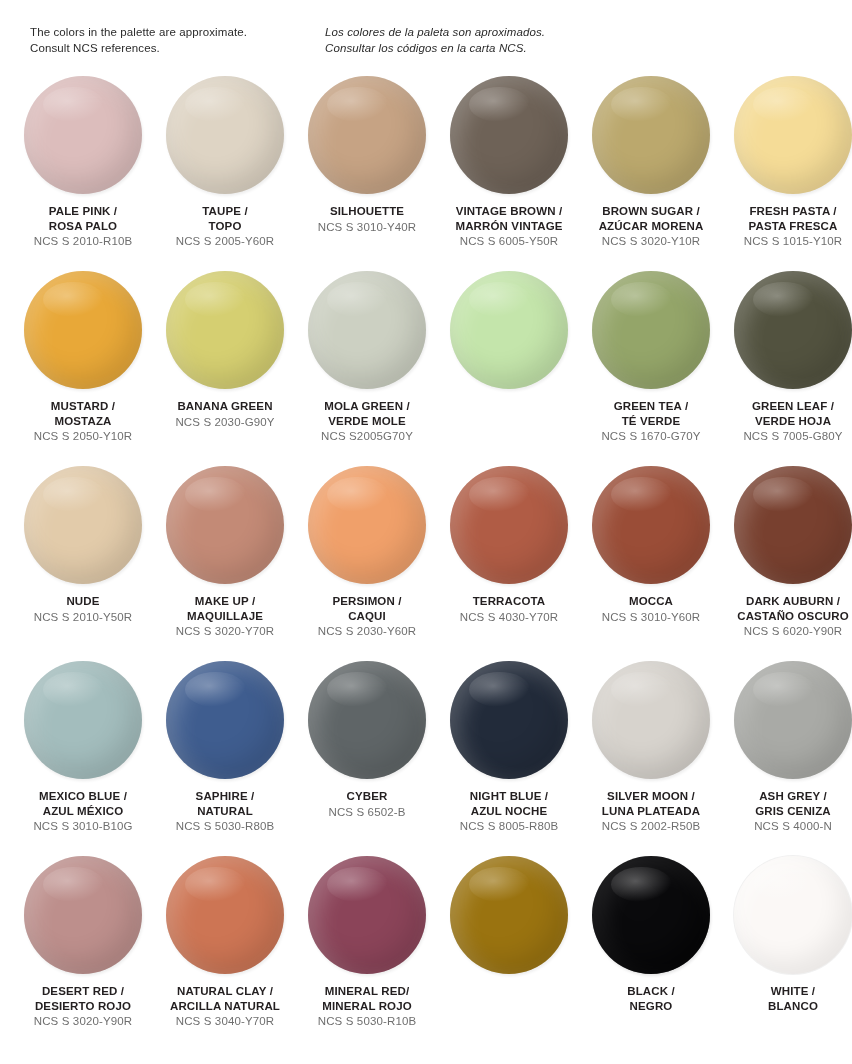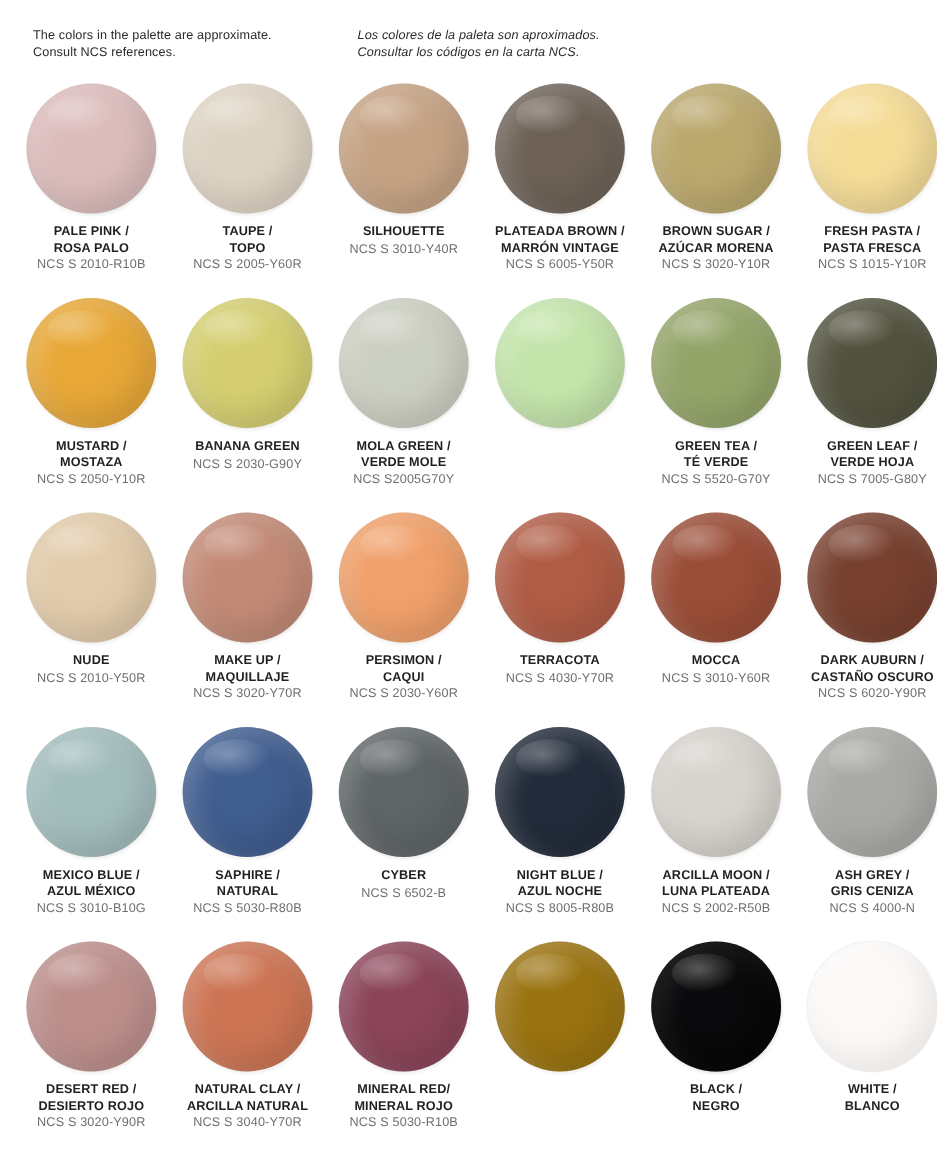--- a/index.html
+++ b/index.html
@@ -164,21 +164,21 @@
         <div class="labels">
           <div class="name">SILHOUETTE</div>
           <div class="ncs">NCS S 3010-Y40R</div>
         </div>
       </div>
       <div class="cell">
         <div class="dot-wrap">
           <div class="dot" style="background: rgb(110, 98, 87);"></div>
         </div>
         <div class="labels">
-          <div class="name">PLATEADA BROWN /</div>
+          <div class="name">VINTAGE BROWN /</div>
           <div class="name">MARRÓN VINTAGE</div>
           <div class="ncs">NCS S 6005-Y50R</div>
         </div>
       </div>
       <div class="cell">
         <div class="dot-wrap">
           <div class="dot" style="background: rgb(187, 168, 109);"></div>
         </div>
         <div class="labels">
           <div class="name">BROWN SUGAR /</div>
@@ -230,21 +230,21 @@
           <div class="dot" style="background: rgb(196, 229, 171);"></div>
         </div>
       </div>
       <div class="cell">
         <div class="dot-wrap">
           <div class="dot" style="background: rgb(148, 165, 105);"></div>
         </div>
         <div class="labels">
           <div class="name">GREEN TEA /</div>
           <div class="name">TÉ VERDE</div>
-          <div class="ncs">NCS S 5520-G70Y</div>
+          <div class="ncs">NCS S 1670-G70Y</div>
         </div>
       </div>
       <div class="cell">
         <div class="dot-wrap">
           <div class="dot" style="background: rgb(82, 82, 63);"></div>
         </div>
         <div class="labels">
           <div class="name">GREEN LEAF /</div>
           <div class="name">VERDE HOJA</div>
           <div class="ncs">NCS S 7005-G80Y</div>
@@ -344,21 +344,21 @@
           <div class="name">NIGHT BLUE /</div>
           <div class="name">AZUL NOCHE</div>
           <div class="ncs">NCS S 8005-R80B</div>
         </div>
       </div>
       <div class="cell">
         <div class="dot-wrap">
           <div class="dot" style="background: rgb(215, 211, 205);"></div>
         </div>
         <div class="labels">
-          <div class="name">ARCILLA MOON /</div>
+          <div class="name">SILVER MOON /</div>
           <div class="name">LUNA PLATEADA</div>
           <div class="ncs">NCS S 2002-R50B</div>
         </div>
       </div>
       <div class="cell">
         <div class="dot-wrap">
           <div class="dot" style="background: rgb(169, 170, 166);"></div>
         </div>
         <div class="labels">
           <div class="name">ASH GREY /</div>

